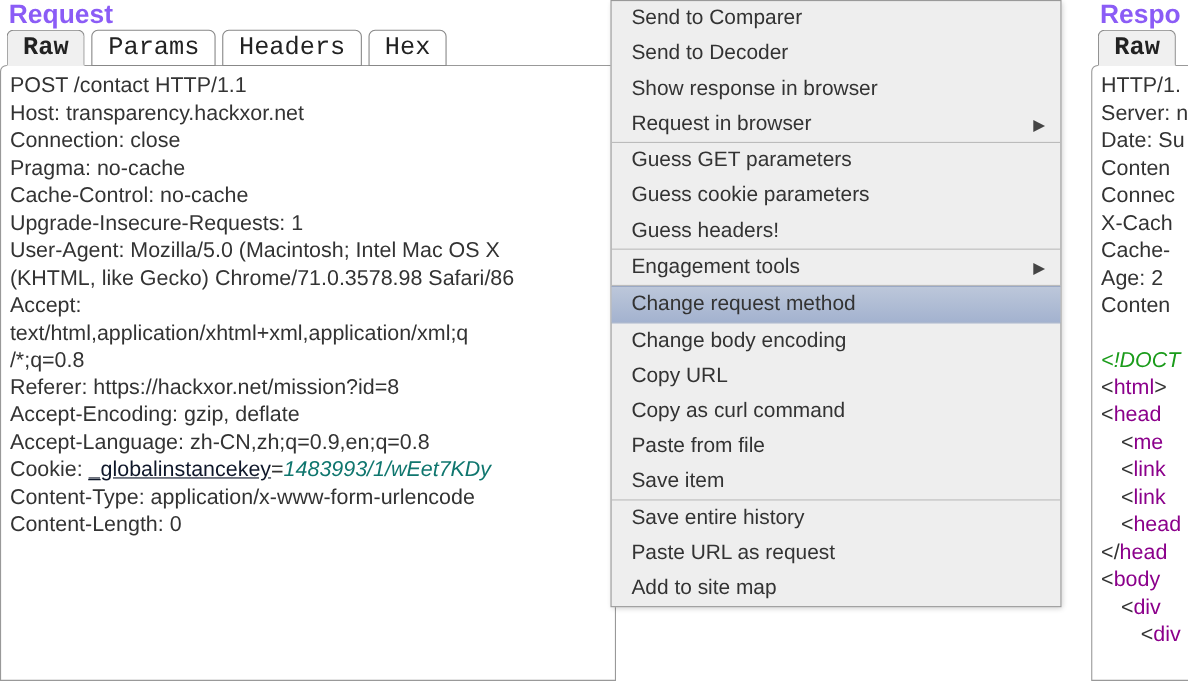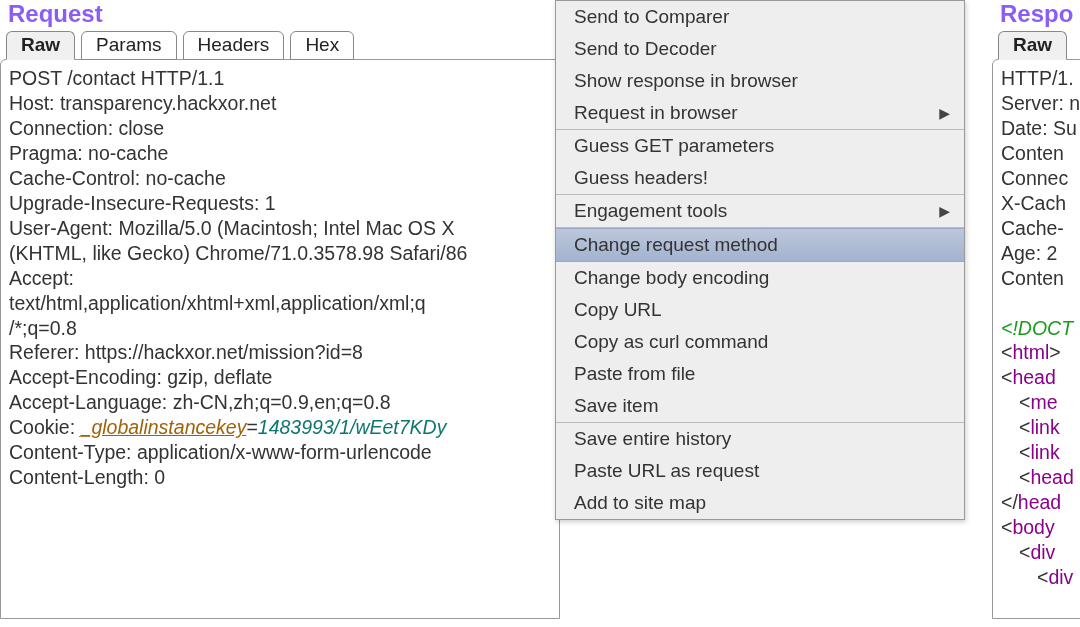--- a/index.html
+++ b/index.html
@@ -37,24 +37,25 @@
     align-items: flex-end;
     padding-left: 6px;
     height: 30px;
   }
   .tab {
     border: 1px solid #888;
     border-bottom: 1px solid #888;
     border-top-left-radius: 6px;
     border-top-right-radius: 6px;
     padding: 3px 14px;
-    font-size: 19px;
+    font-size: 23px;
     background: #fff;
     cursor: pointer;
     line-height: 1.1;
+    font-family: Liberation Mono, monospace;
   }
   .tab.active {
     background: #f0f0f0;
     font-weight: bold;
     border-bottom: 1px solid #f0f0f0;
   }
   .raw-box {
     border: 1px solid #999;
     border-top-left-radius: 6px;
     border-top-right-radius: 0;
@@ -62,21 +63,21 @@
     padding: 6px 8px;
     font-family: "Helvetica Neue", Arial, sans-serif;
     font-size: 19.5px;
     line-height: 1.28;
     white-space: pre-wrap;
     word-break: break-all;
     background: #fff;
     min-height: 560px;
     color: #333;
   }
-  .cookie-key { color: #a16207; text-decoration: underline; font-style: italic; }
+  .cookie-key { color: #0f172a; text-decoration: underline; }
   .cookie-val { color: #0f766e; font-style: italic; }
   
   .resp-green { color: #1a9b1a; font-style: italic; }
   .resp-purple { color: #8b008b; }
   .indent1 { padding-left: 18px; display:block; }
   .indent2 { padding-left: 36px; display:block; }
 
   
   .context-menu {
     position: absolute;
@@ -154,20 +155,23 @@
       <div class="menu-item">
         <span>Request in browser</span>
         <span class="submenu-arrow">▶</span>
       </div>
     </div>
     <div class="menu-group">
       <div class="menu-item">
         <span>Guess GET parameters</span>
       </div>
       <div class="menu-item">
+        <span>Guess cookie parameters</span>
+      </div>
+      <div class="menu-item">
         <span>Guess headers!</span>
       </div>
     </div>
     <div class="menu-group">
       <div class="menu-item">
         <span>Engagement tools</span>
         <span class="submenu-arrow">▶</span>
       </div>
     </div>
     <div class="menu-group">

